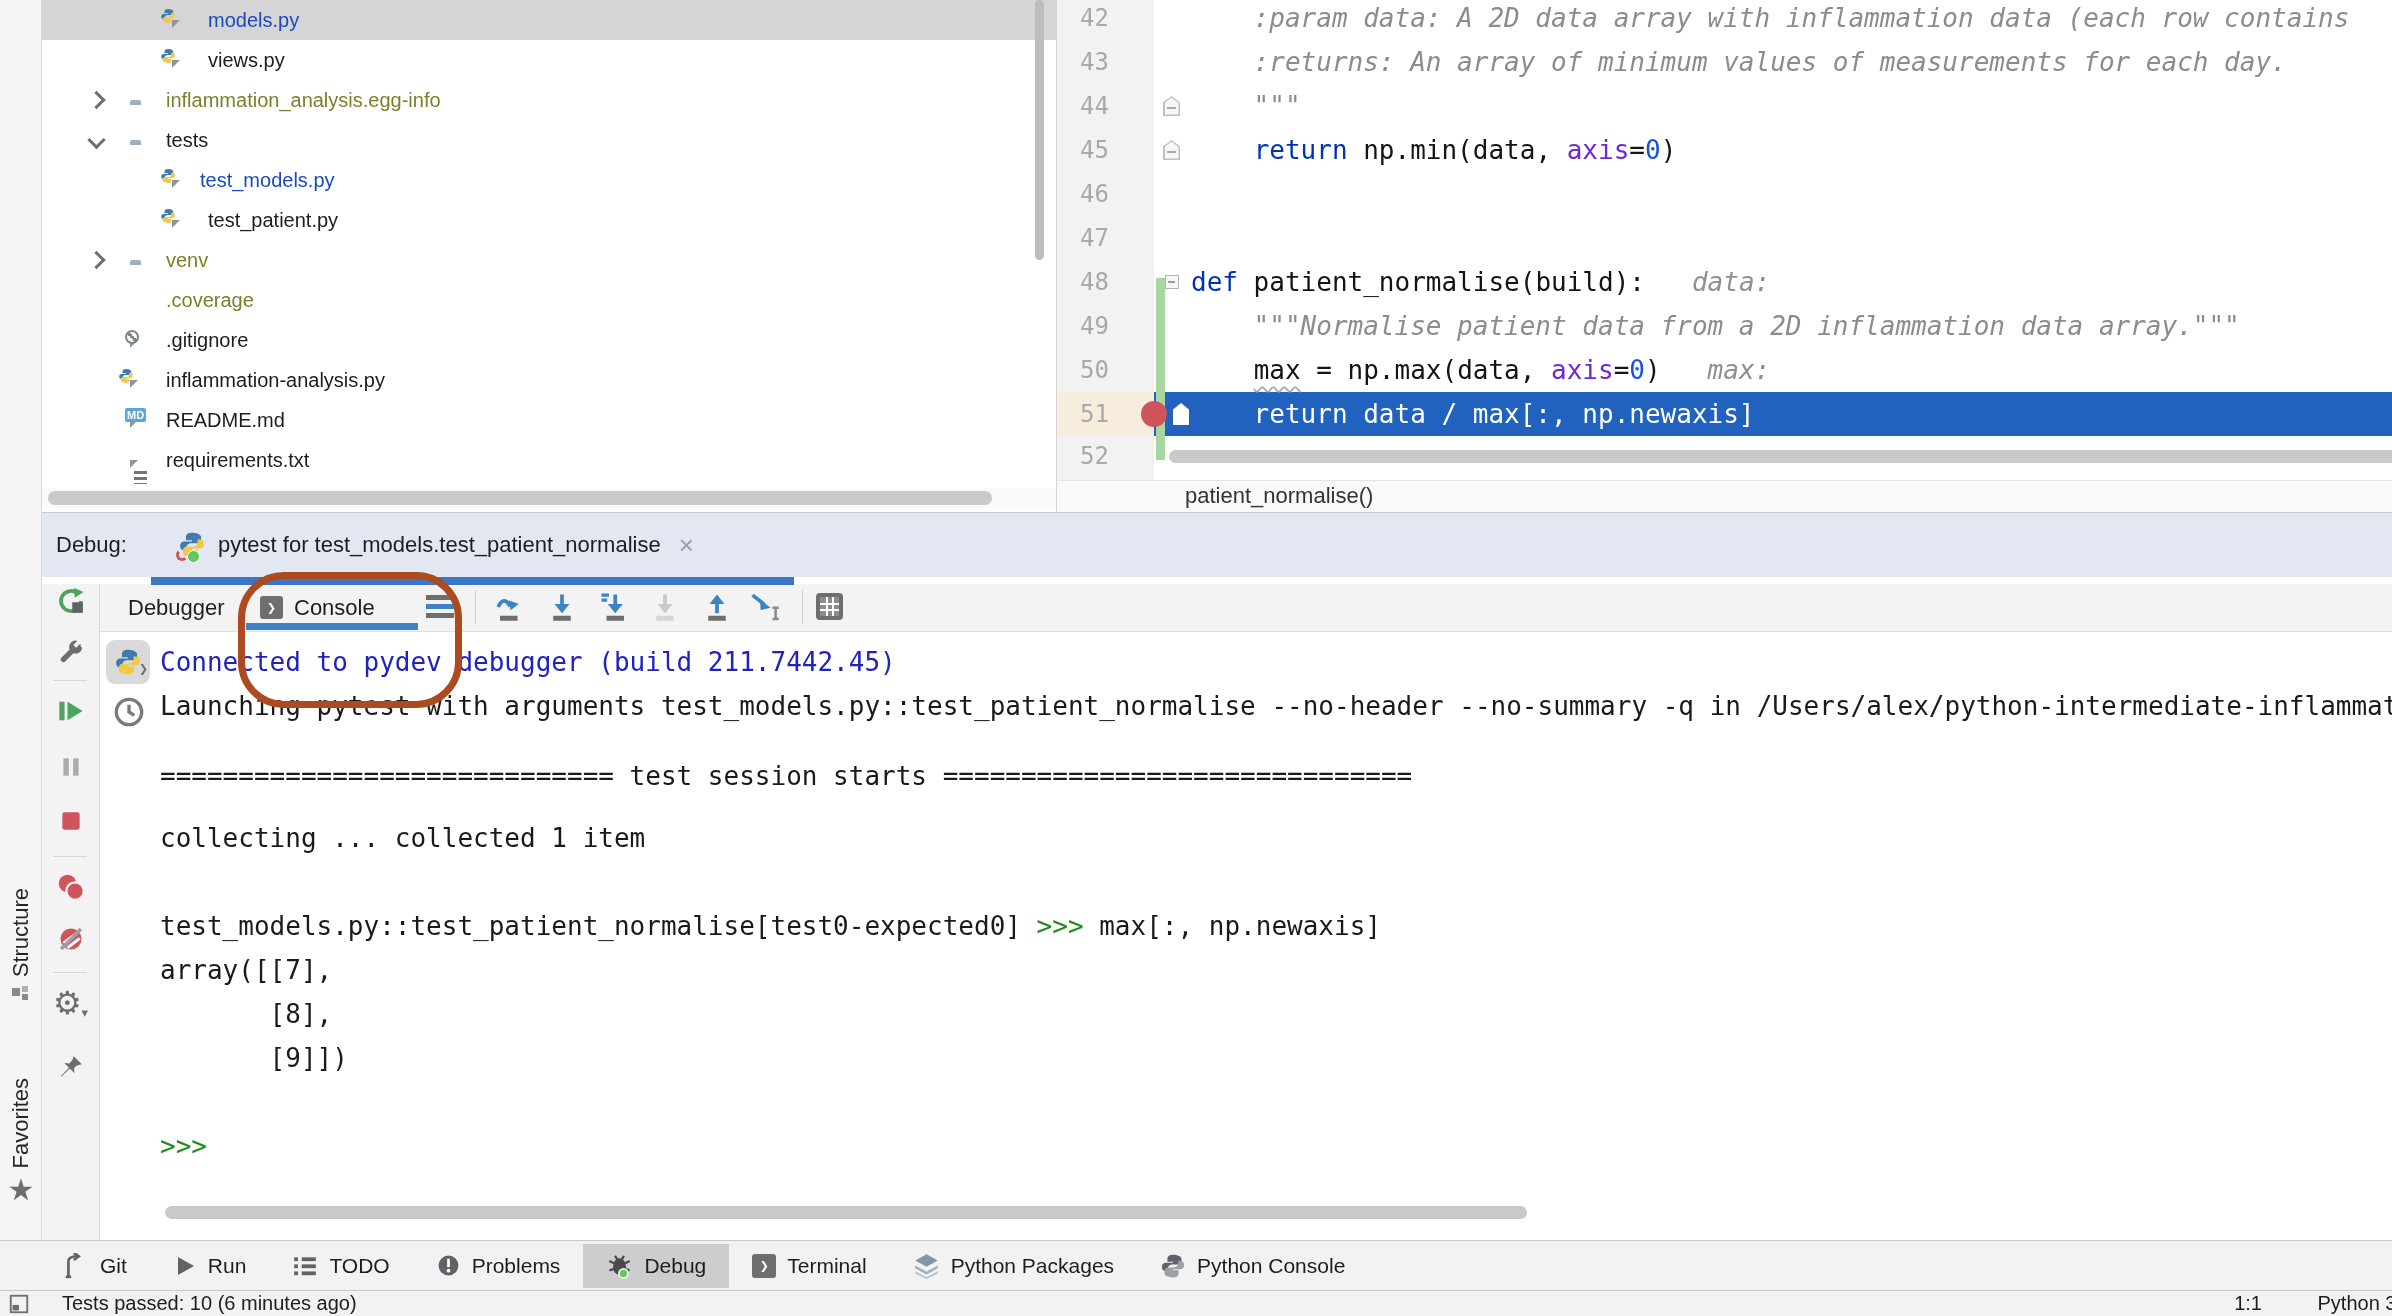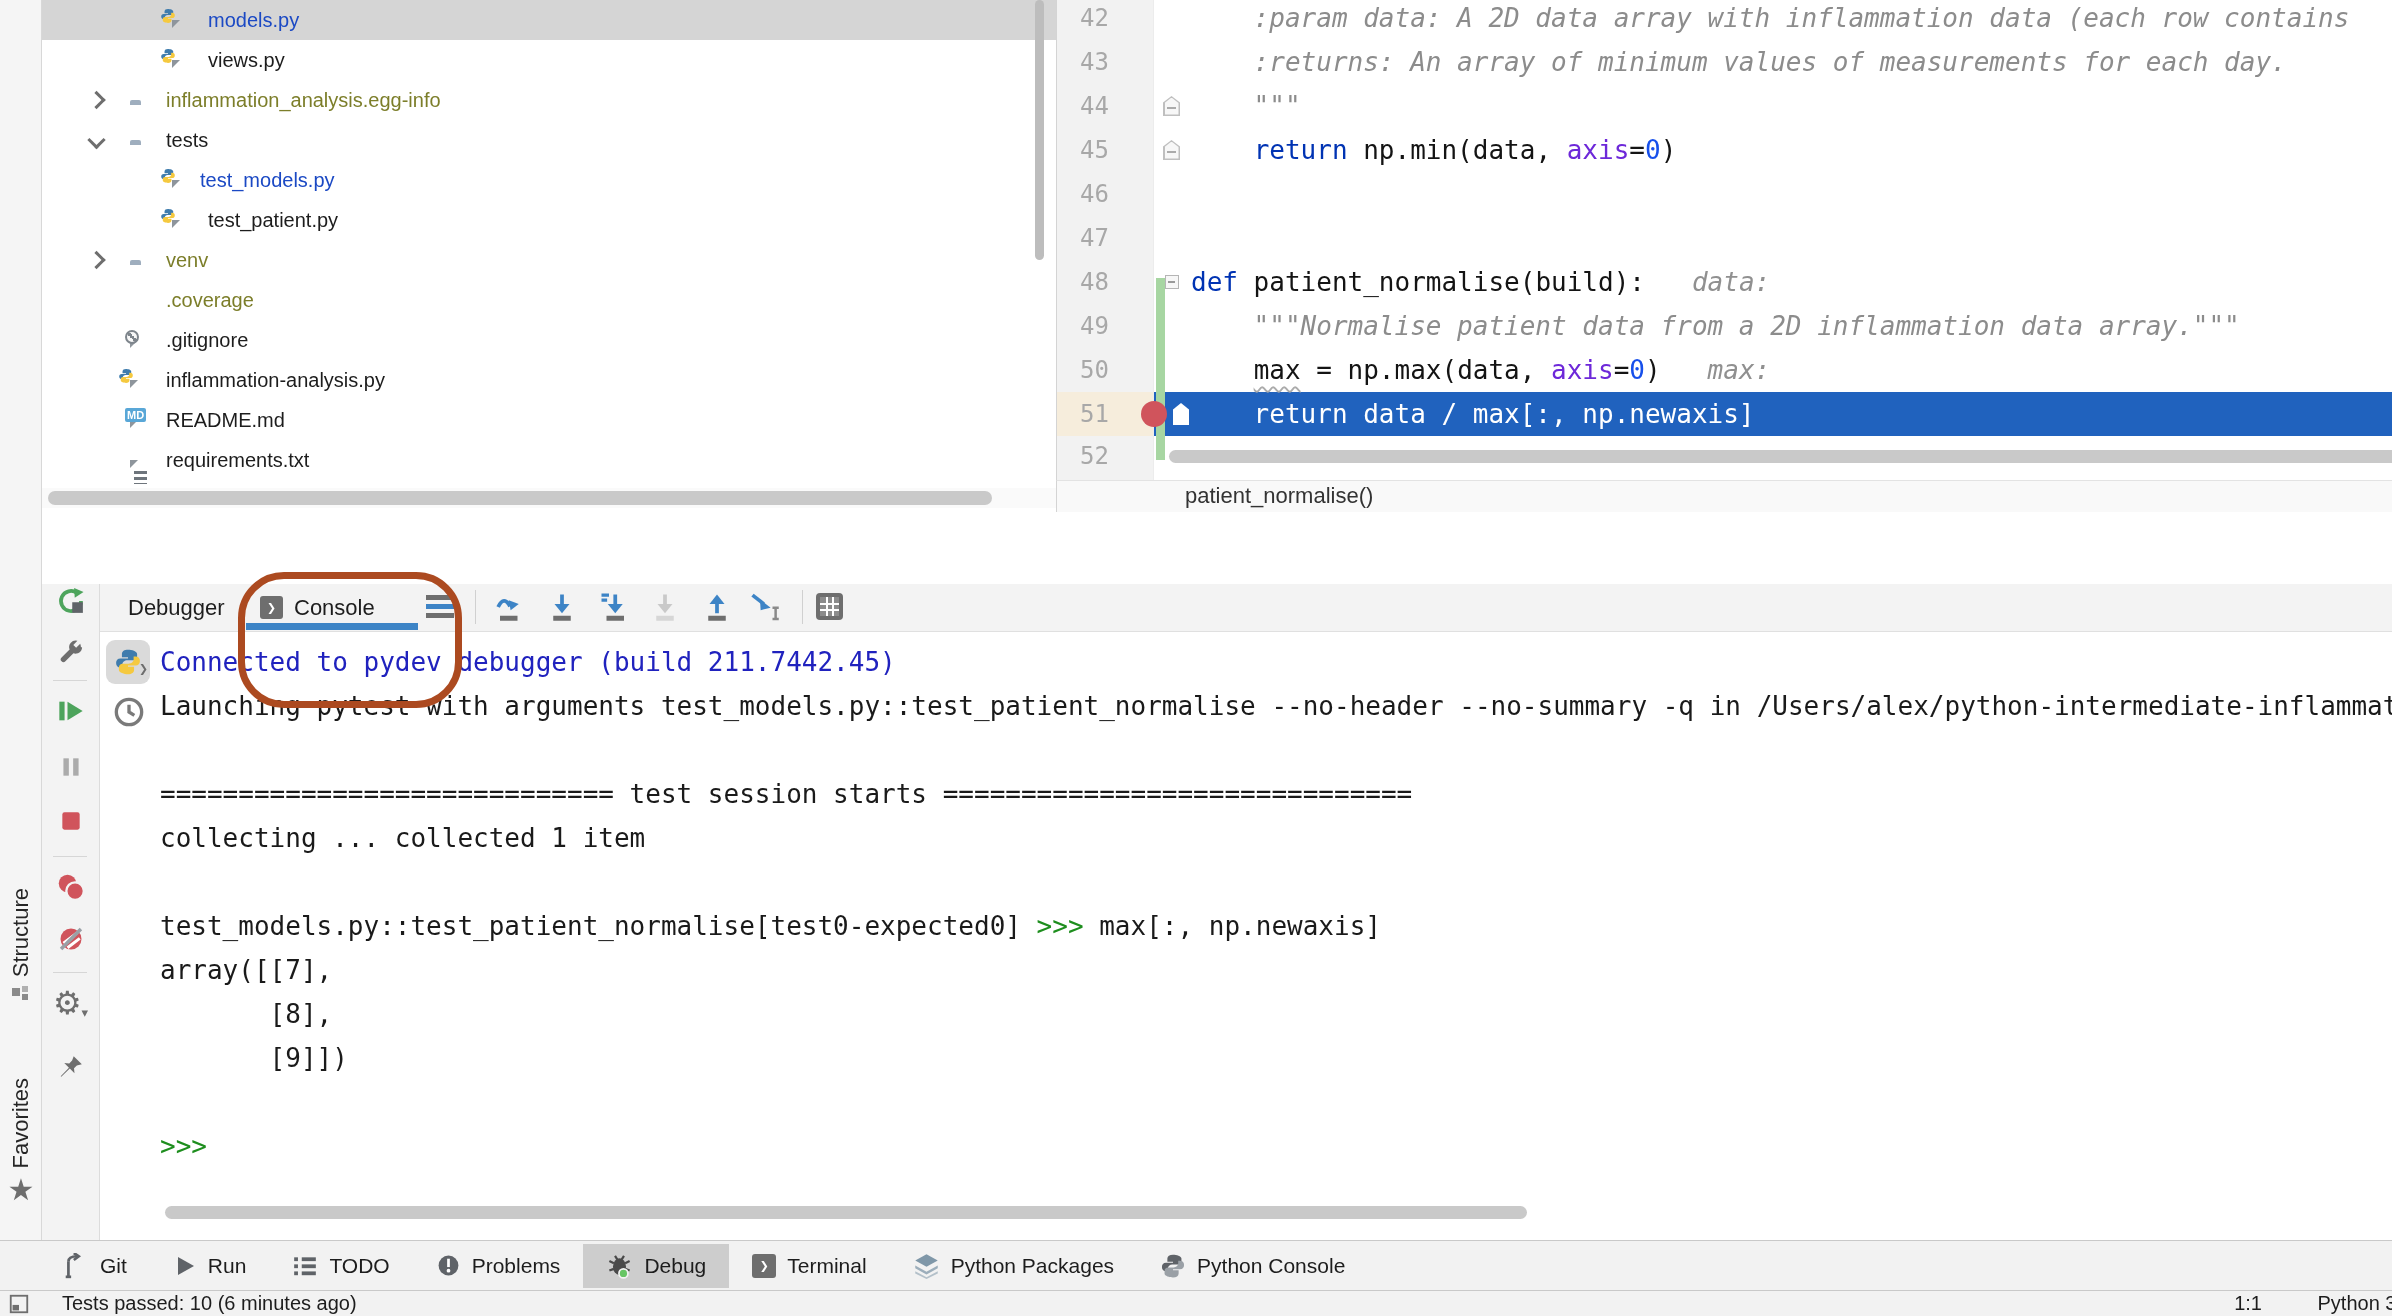--- a/index.html
+++ b/index.html
@@ -232,20 +232,36 @@
       <div class="eline" style="top: 172px;"><span class="lnum">46</span><span class="ecode"></span></div>
       <div class="eline" style="top: 216px;"><span class="lnum">47</span><span class="ecode"></span></div>
       <div class="eline" style="top: 260px;"><span class="lnum">48</span><span class="fold-box"><b></b></span><span class="ecode"><span class="t-kw">def</span><span class="t-code"> patient_normalise(build):</span><span class="t-hint">   data:</span></span></div>
       <div class="eline" style="top: 304px;"><span class="lnum">49</span><span class="ecode"><span class="t-doc">    """Normalise patient data from a 2D inflammation data array."""</span></span></div>
       <div class="eline" style="top: 348px;"><span class="lnum">50</span><span class="ecode"><span class="t-code">    </span><span class="t-warn">max</span><span class="t-code"> = np.max(data, </span><span class="t-named">axis</span><span class="t-code">=</span><span class="t-num">0</span><span class="t-code">)</span><span class="t-hint">   max:</span></span></div>
       <div class="eline" style="top: 392px;"><span class="numbg"></span><span class="hl"></span><span class="lnum">51</span><span class="bp-dot"></span><span class="exec-tag"></span><span class="ecode"><span class="t-active">    return data / max[:, np.newaxis]</span></span></div>
       <div class="eline" style="top: 434px;"><span class="lnum">52</span><span class="ecode"></span></div>
     </div>
   <div id="crumb"><span>patient_normalise()</span></div>
 
+  <div id="dheader">
+    <span class="dlabel">Debug:</span>
+    <div id="dsession">
+      <span style="position:relative;width:28px;height:28px;">
+        <svg width="28" height="28" viewBox="0 0 24 24">
+            <path fill="#3F7CAD" d="M12 1.5c-3.2 0-5.2 1.3-5.2 3.6V8h5.2v1H5.6C3 9 1.8 10.7 1.8 12.9s1.2 3.9 3.8 3.9h1.6v-2.6c0-2 1.9-3.6 4.2-3.6h5.2c1.8 0 3.2-1.4 3.2-3.2V5.1c0-2.3-4.6-3.6-7.8-3.6z"></path>
+            <path fill="#F5C93F" d="M12 22.5c3.2 0 5.2-1.3 5.2-3.6V16h-5.2v-1h6.4c2.6 0 3.8-1.7 3.8-3.9s-1.2-3.9-3.8-3.9h-1.6v2.6c0 2-1.9 3.6-4.2 3.6H7.4c-1.8 0-3.2 1.4-3.2 3.2v2.3c0 2.3 4.6 3.6 7.8 3.6z"></path>
+          </svg>
+        <i style="position:absolute;left:-2px;bottom:-2px;width:12px;height:12px;border-radius:50%;border:3px solid #D0545C;border-right-color:transparent;border-top-color:transparent;box-sizing:border-box;"></i>
+        <i style="position:absolute;left:9px;bottom:-4px;width:11px;height:11px;border-radius:50%;background:#67C564;border:1.5px solid #fff;"></i>
+      </span>
+      <span class="tabtext">pytest for test_models.test_patient_normalise</span>
+      <span class="close">×</span>
+    </div>
+    <div id="runtab-underline"></div>
+  </div>
 
   <div id="dctrl">
     <div class="cbtn" style="top:0px">
       <svg width="30" height="30" viewBox="0 0 24 24">
           <path fill="none" stroke="#4DA45C" stroke-width="3" d="M20 12a8 8 0 1 1-3.2-6.4"></path>
           <polygon points="14.5,1.5 22,4.8 15,9.3" fill="#4DA45C"></polygon>
           <rect x="13" y="13" width="8.5" height="8.5" fill="#5F6368"></rect>
         </svg>
     </div>
     <div class="cbtn" style="top:52px">
@@ -372,21 +388,21 @@
     <div id="clockbtn">
       <svg width="32" height="32" viewBox="0 0 24 24">
           <circle cx="12" cy="12" r="9.5" fill="none" stroke="#7A7A7A" stroke-width="2.5"></circle>
           <path stroke="#7A7A7A" stroke-width="2.5" fill="none" d="M12 6.5V12l4 2.5"></path>
         </svg>
     </div>
     <div id="chsb"></div>
   <div class="cline" style="top: 8px;"><span class="k-sys">Connected to pydev debugger (build 211.7442.45)</span></div>
       <div class="cline" style="top: 52px;"><span class="k-out">Launching pytest with arguments test_models.py::test_patient_normalise --no-header --no-summary -q in /Users/alex/python-intermediate-inflammation</span></div>
       <div class="cline" style="top: 96px;"></div>
-      <div class="cline" style="top: 140px;"><span class="k-out">============================= test session starts ==============================</span></div>
+      <div class="cline" style="top: 122px;"><span class="k-out">============================= test session starts ==============================</span></div>
       <div class="cline" style="top: 184px;"><span class="k-out">collecting ... collected 1 item</span></div>
       <div class="cline" style="top: 228px;"></div>
       <div class="cline" style="top: 272px;"><span class="k-out">test_models.py::test_patient_normalise[test0-expected0] </span><span class="k-prompt">&gt;&gt;&gt;</span><span class="k-out"> max[:, np.newaxis]</span></div>
       <div class="cline" style="top: 316px;"><span class="k-out">array([[7],</span></div>
       <div class="cline" style="top: 360px;"><span class="k-out">       [8],</span></div>
       <div class="cline" style="top: 404px;"><span class="k-out">       [9]])</span></div>
       <div class="cline" style="top: 448px;"></div>
       <div class="cline" style="top: 492px;"><span class="k-prompt">&gt;&gt;&gt;</span></div>
     </div>
 

